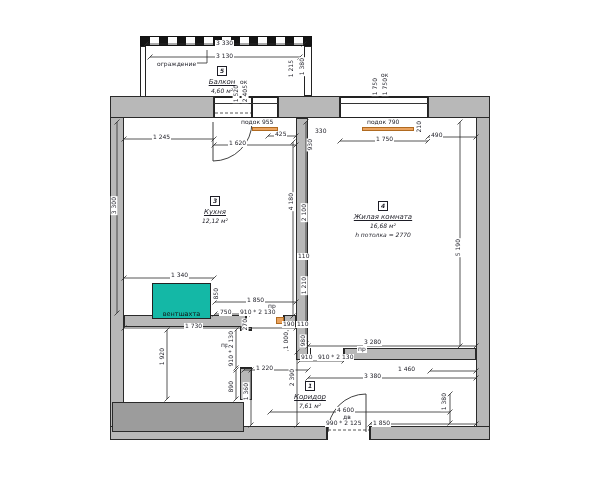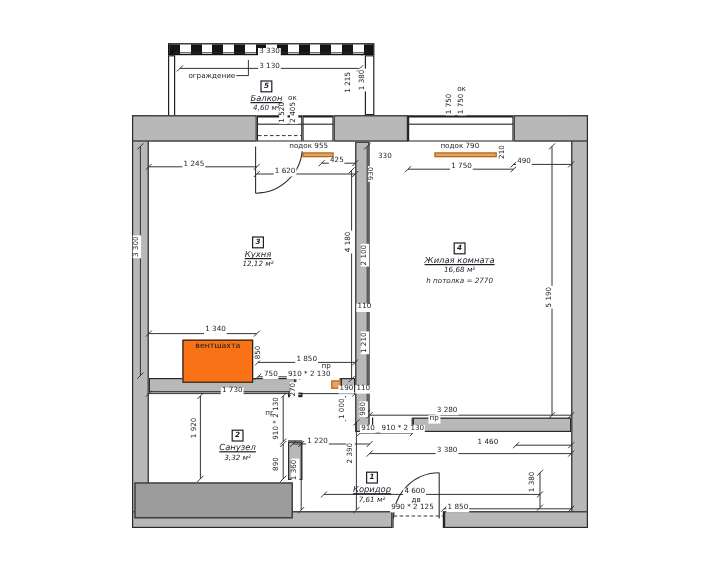--- a/index.html
+++ b/index.html
@@ -1,21 +1,21 @@
 <!DOCTYPE html>
 <html><head>
 <meta charset="utf-8">
 <style>
   html,body{margin:0;padding:0;}
   body{width:602px;height:480px;background:#fff;font-family:"DejaVu Sans",sans-serif;color:#1d1d26;}
   #plan{position:relative;width:602px;height:480px;overflow:hidden;background:#fff;}
   .wall{position:absolute;background:#b8b8b8;border:1px solid #2a2a2a;box-sizing:border-box;}
   .wall.dark{background:#9c9c9c;}
-  .vent{position:absolute;background:#f97316;border:1px solid #222;box-sizing:border-box;
-        display:flex;align-items:flex-start;justify-content:center;font-size:6.5px;color:#111;}
+  .vent{position:absolute;background:#14b8a6;border:1px solid #222;box-sizing:border-box;
+        display:flex;align-items:flex-end;justify-content:center;font-size:6.5px;color:#111;}
   .railing{position:absolute;border:1px solid #111;box-sizing:border-box;
         background:repeating-linear-gradient(90deg,#151515 0 9px,#fdfdfd 9px 18px);}
   .thinwall{position:absolute;background:#fff;border:1px solid #222;box-sizing:border-box;}
   .win{position:absolute;top:96px;height:22px;background:#fff;box-sizing:border-box;
         border:1px solid #222;border-top-width:2px;}
   .winline{position:absolute;height:0;border-top:1px solid #333;}
   .opening{position:absolute;background:#fff;box-sizing:border-box;}
   .opening.vgap{border-left:1px solid #222;border-right:1px solid #222;}
   .opening.hgap{border-top:1px solid #222;border-bottom:1px solid #222;}
   .sill{position:absolute;background:#eaa35f;border:1px solid #b06a20;box-sizing:border-box;}
@@ -235,24 +235,19 @@
     <span class="marker">3</span>
     <span class="name">Кухня</span>
     <span class="area">12,12 м²</span>
   </div>
   <div class="room" style="left:352px;top:193px;width:62px;">
     <span class="marker">4</span>
     <span class="name">Жилая комната</span>
     <span class="area">16,68 м²</span>
     <span class="ceil">h потолка = 2770</span>
   </div>
-  <div class="room" style="left:168px;top:349px;width:60px;">
-    <span class="marker">2</span>
-    <span class="name">Санузел</span>
-    <span class="area">3,32 м²</span>
-  </div>
-  <div class="room" style="left:280px;top:384px;width:60px;">
+  <div class="room" style="left:280px;top:373px;width:60px;">
     <span class="marker">1</span>
     <span class="name">Коридор</span>
     <span class="area">7,61 м²</span>
   </div>
 
 </div>
 
 </body></html>

